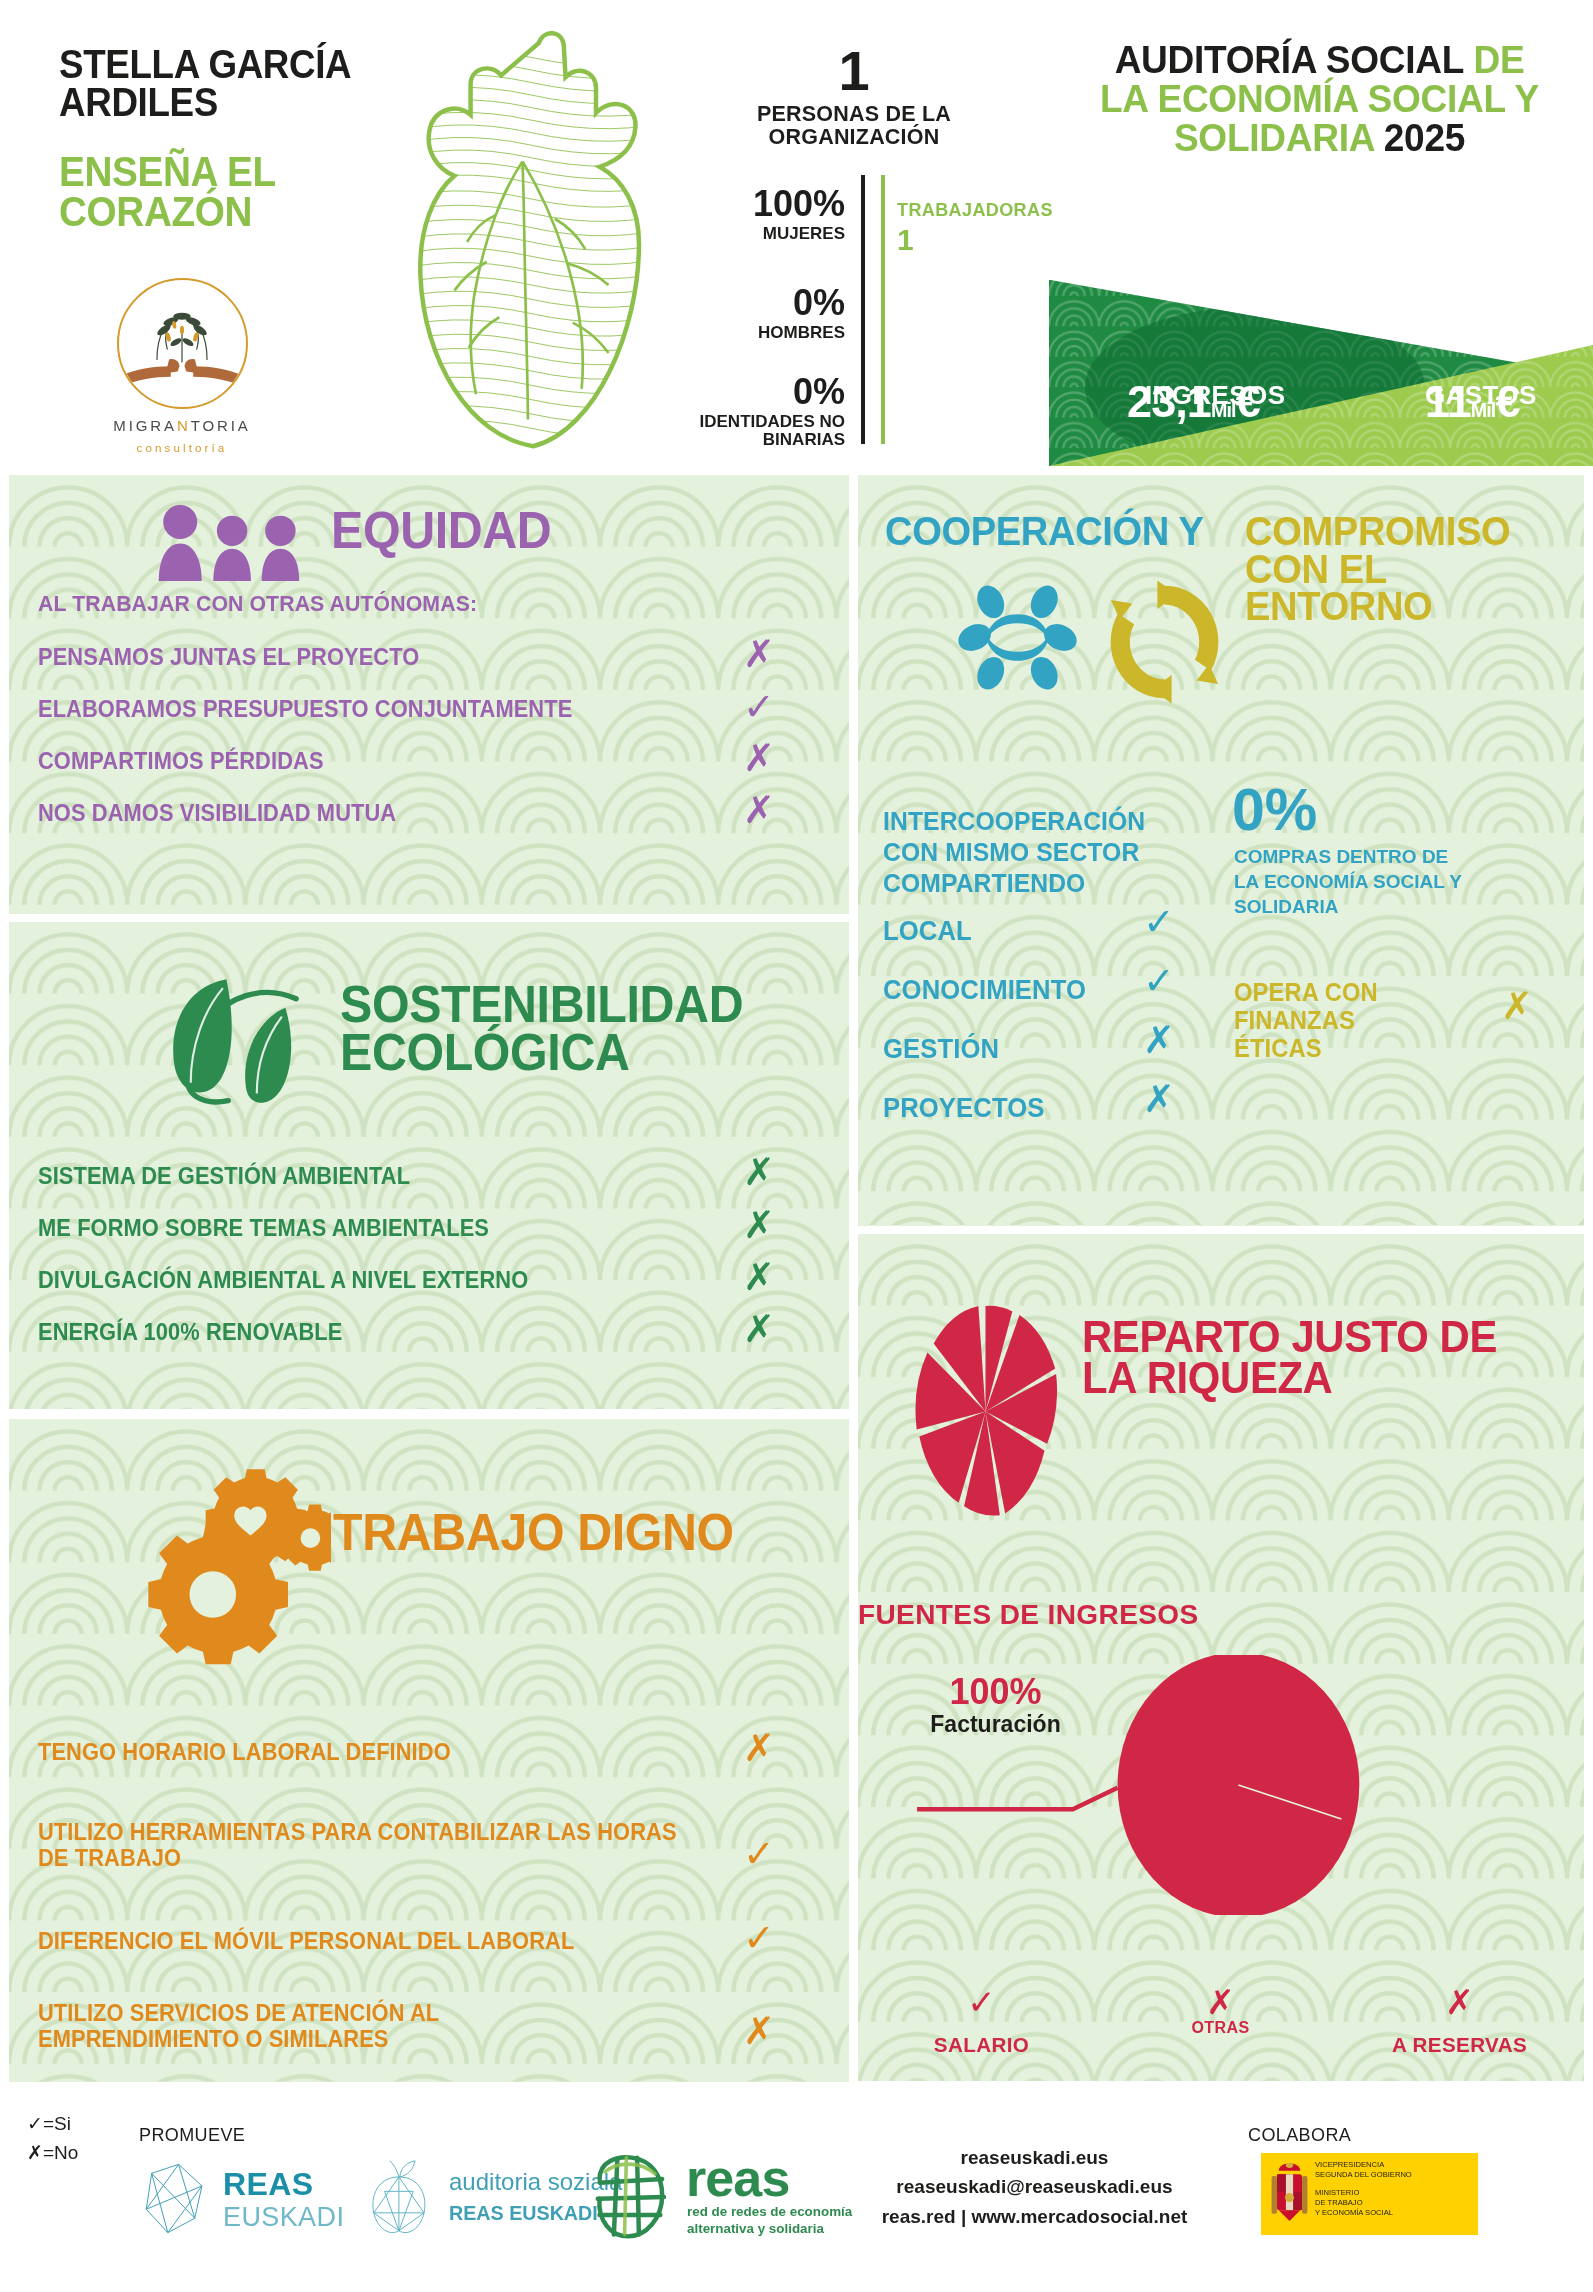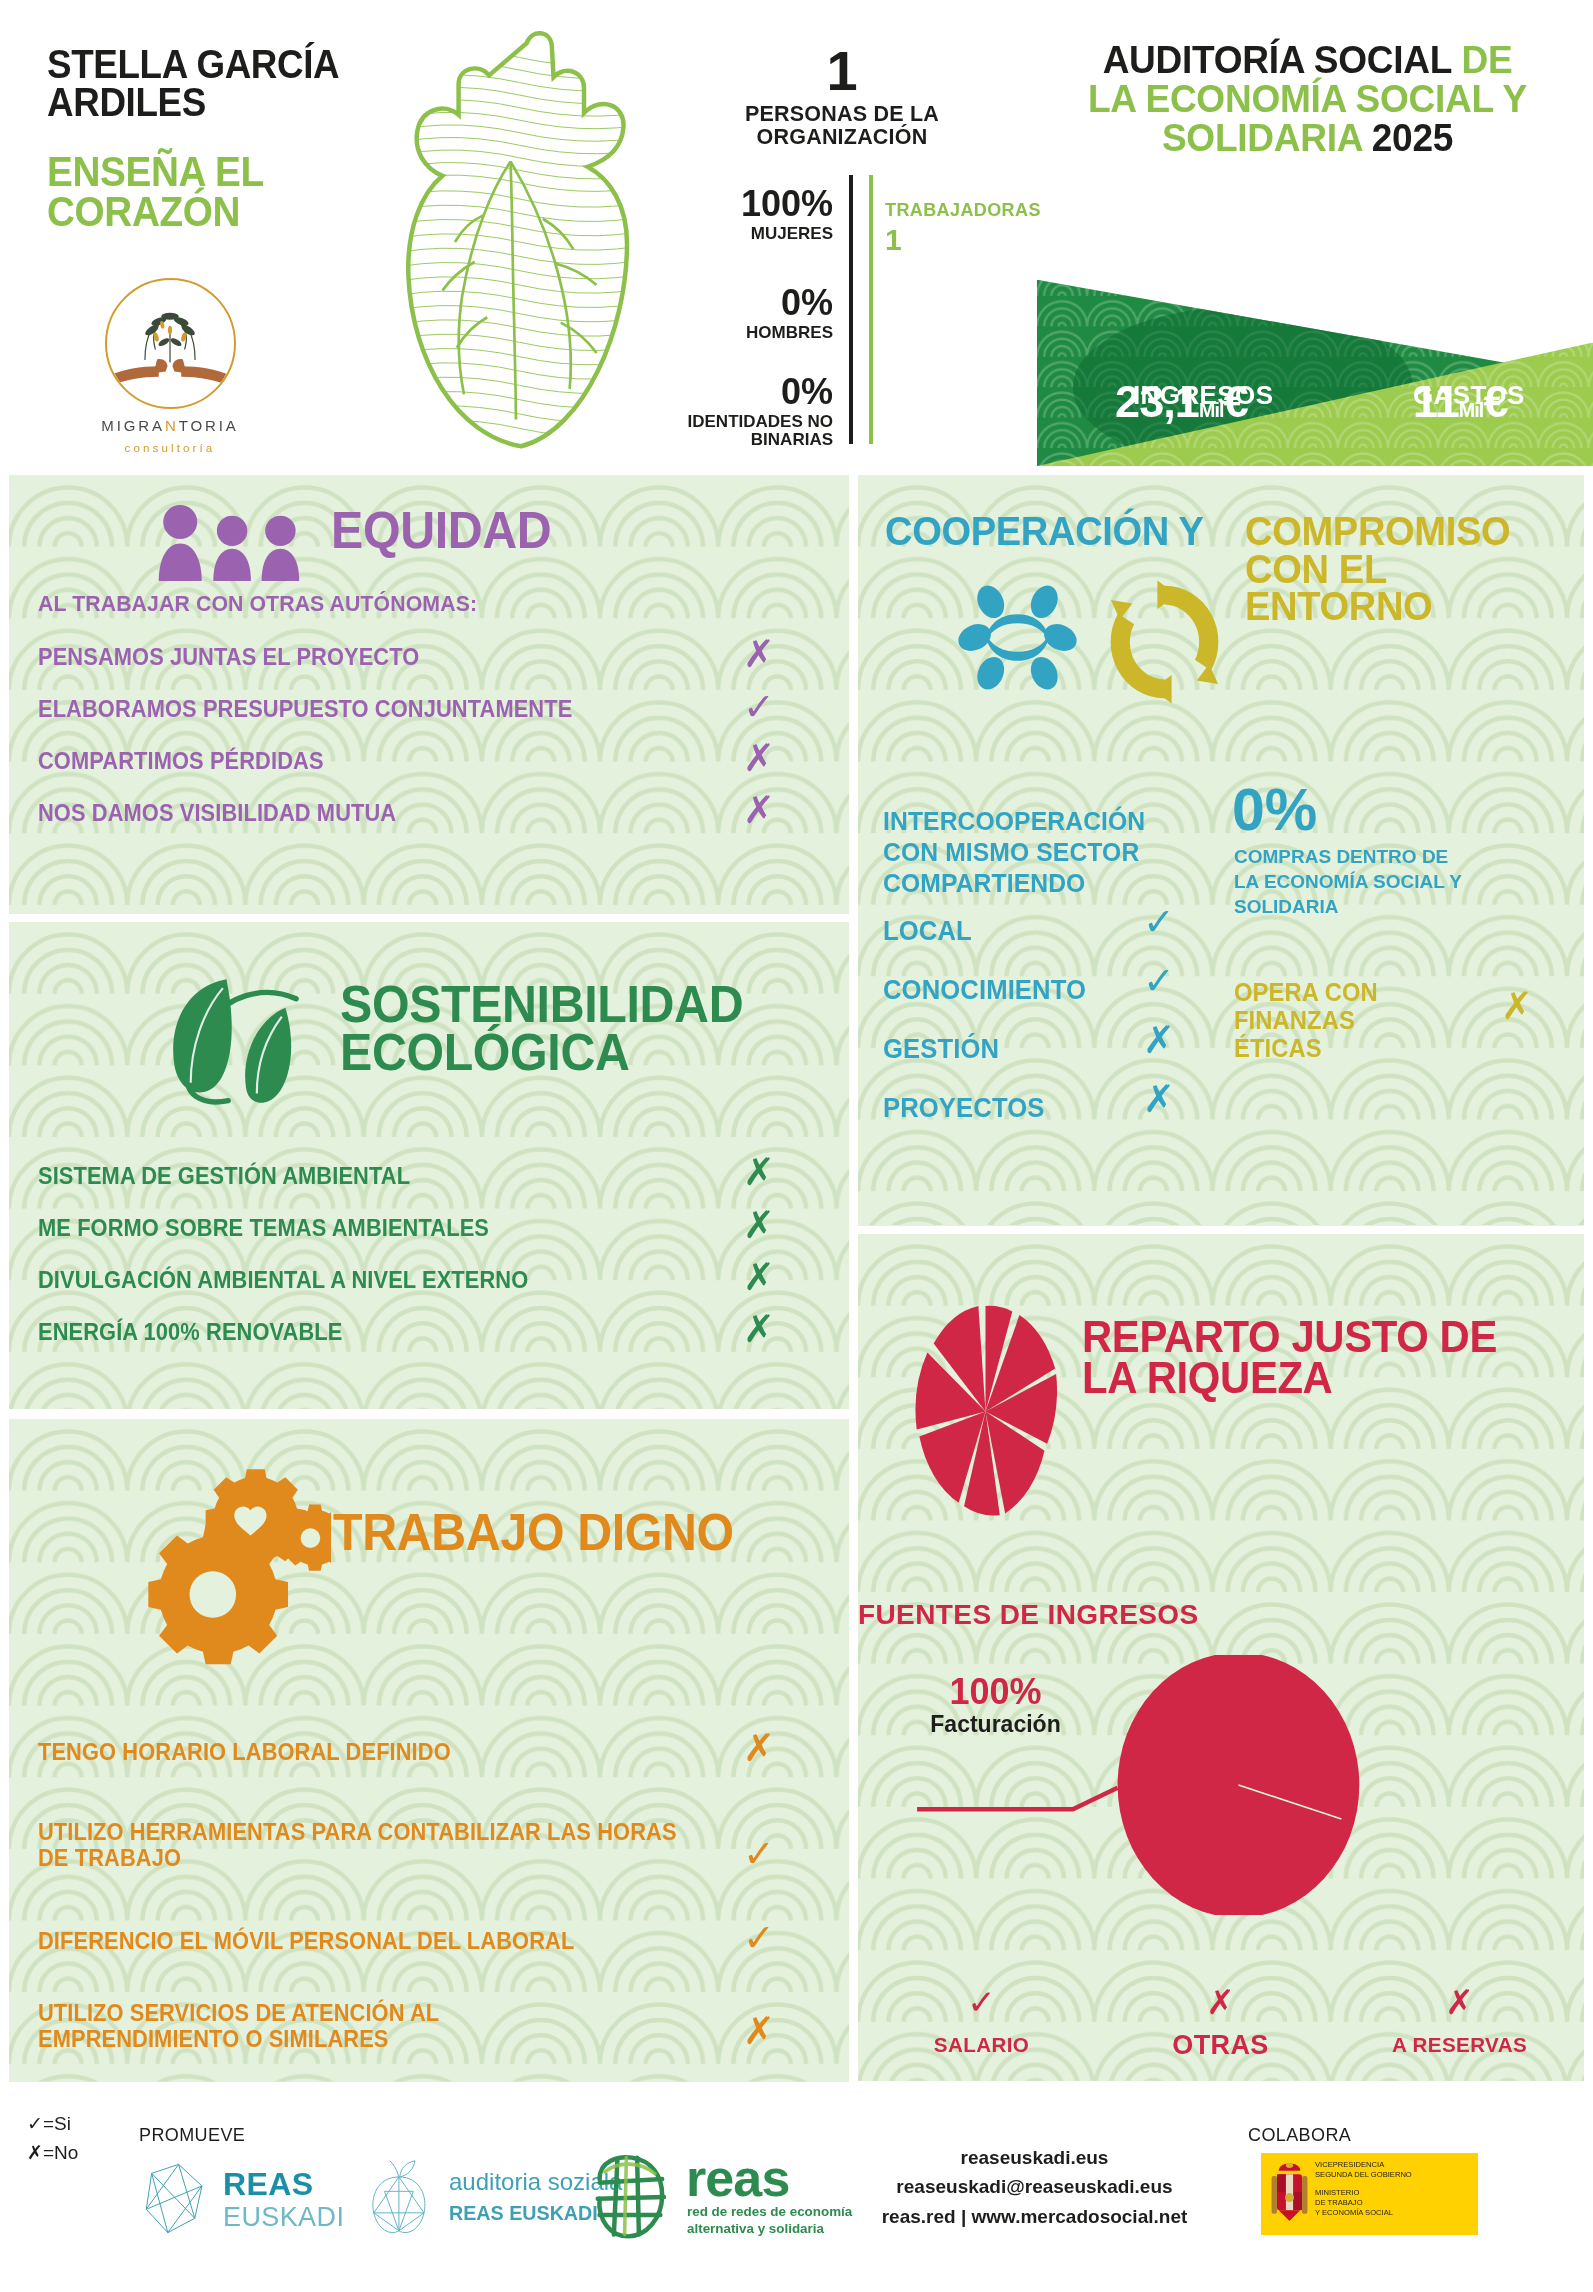--- a/index.html
+++ b/index.html
@@ -5,21 +5,21 @@
   * { box-sizing: border-box; margin:0; padding:0; }
   html,body { background:#fff; }
   body {
     width:1593px; height:2293px; position:relative;
     font-family:"Liberation Sans", sans-serif;
     overflow:hidden;
   }
   .page { position:absolute; inset:0; background:#ffffff; }
 
   
-  .header { position:absolute; left:0; top:0; width:1260px; height:466px; background:#fff; }
+  .header { position:absolute; left:12px; top:0; width:1260px; height:466px; background:#fff; }
 
   .brand-name {
     position:absolute; left:47px; top:45px; width:385px;
     font-family:"Liberation Sans", sans-serif;
     font-weight:bold; font-size:40px; line-height:0.95;
     letter-spacing:-0.4px; color:#1d1d1b;
     text-transform:uppercase;
     transform:scaleX(0.92); transform-origin:left top;
   }
   .brand-tag {
@@ -525,21 +525,21 @@
         <div style="position:absolute; left:57px; top:56px; width:161px; text-align:center; font-weight:bold; font-size:23px; color:#1d1d1b;">Facturación</div>
       </div>
 
 
       <div style="position:absolute; left:34px; top:751px; width:179px; text-align:center;">
         <div class="mark red" style="position:relative; left:0; top:0; font-size:34px;">✓</div>
         <div class="red" style="font-weight:bold; font-size:20.6px; margin-top:14.3px; letter-spacing:0.4px;">SALARIO</div>
       </div>
       <div style="position:absolute; left:273px; top:751px; width:179px; text-align:center;">
         <div class="mark red" style="position:relative; left:0; top:0; font-size:34px;">✗</div>
-        <div class="red" style="font-weight:bold; font-size:27px; margin-top:11px; letter-spacing:0.4px;">OTRAS</div>
+        <div class="red" style="font-weight:bold; font-size:16px; margin-top:0; letter-spacing:0.4px;">OTRAS</div>
       </div>
       <div style="position:absolute; left:512px; top:751px; width:179px; text-align:center;">
         <div class="mark red" style="position:relative; left:0; top:0; font-size:34px;">✗</div>
         <div class="red" style="font-weight:bold; font-size:20.6px; margin-top:14.3px; letter-spacing:0.4px;">A RESERVAS</div>
       </div>
     </div>
   </div>
 
   <div class="footer">
     <div class="legend">

